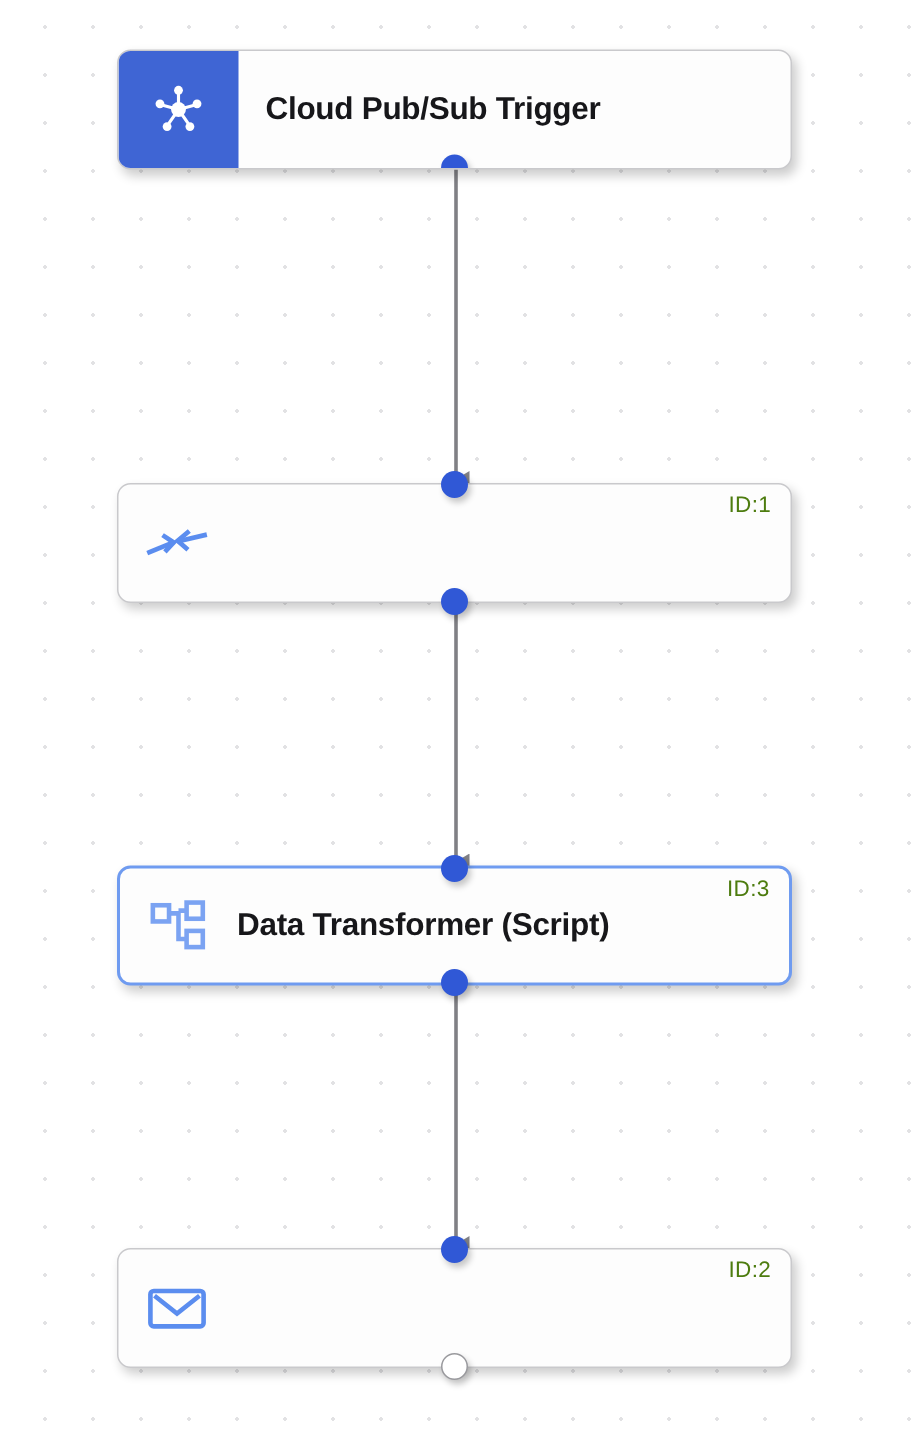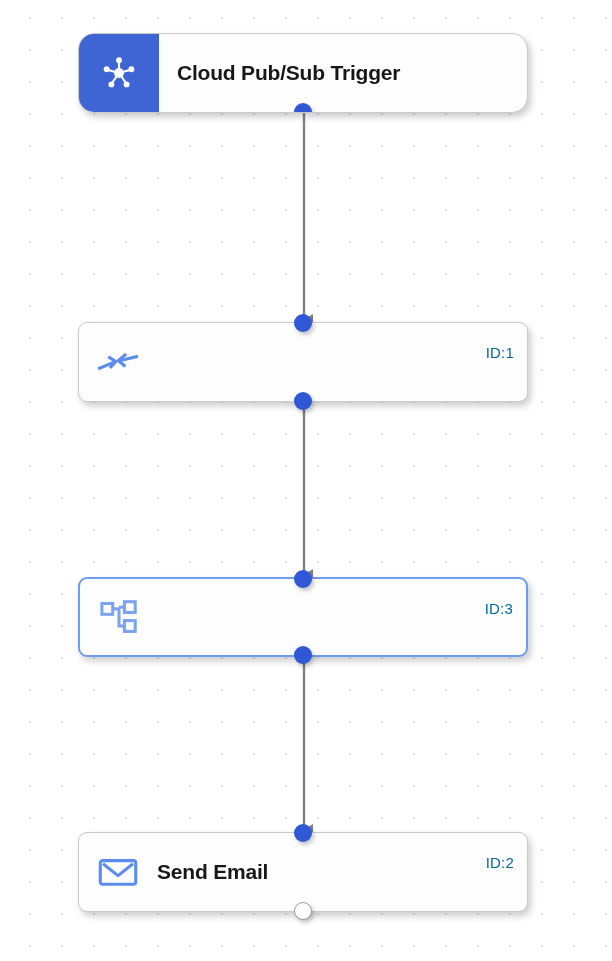--- a/index.html
+++ b/index.html
@@ -47,21 +47,20 @@
     align-items: center;
     overflow: visible;
   }
   .node.selected {
     border: 2px solid #6f9bf0;
   }
 
   
   .node.trigger {
     overflow: hidden;
-    border-radius: 16px;
   }
   .icon-block {
     width: 80px;
     height: 100%;
     background: #3f65d4;
     display: flex;
     align-items: center;
     justify-content: center;
     flex: 0 0 80px;
   }
@@ -81,25 +80,25 @@
     color: #17171a;
     letter-spacing: -0.2px;
     white-space: nowrap;
   }
   .node.trigger .node-label {
     margin-left: 18px;
   }
 
   .node-id {
     position: absolute;
-    top: 21px;
+    top: 5px;
     right: 13px;
     font-size: 15px;
     font-weight: normal;
-    color: #0369a1;
+    color: #4d7c0f;
     letter-spacing: 0.2px;
   }
 
   
   .handle {
     position: absolute;
     width: 18px;
     height: 18px;
     border-radius: 50%;
     left: 50%;
@@ -182,31 +181,31 @@
       <svg width="40" height="36" viewBox="0 0 44 40" aria-hidden="true">
         <g fill="none" stroke="#7ba3f2" stroke-width="3.4">
           <rect x="3" y="5" width="12" height="12"></rect>
           <rect x="28" y="3" width="12" height="12"></rect>
           <rect x="28" y="24" width="12" height="12"></rect>
           <path d="M15,11 L22,11 L22,30 L28,30" stroke-linejoin="miter"></path>
           <path d="M22,9 L28,9"></path>
         </g>
       </svg>
     </div>
+    <span class="node-label">Data Transformer (Script)</span>
     <span class="node-id">ID:3</span>
     <span class="handle filled target"></span>
     <span class="handle filled source"></span>
   </div>
 
   <div class="node" style="left:78px; top:832px;">
     <div class="icon-slot">
       <svg width="40" height="32" viewBox="0 0 44 34" aria-hidden="true">
         <rect x="2.5" y="4.5" width="39" height="26" rx="2.5" fill="none" stroke="#5b8def" stroke-width="3.4"></rect>
         <polyline points="5.5,8 22,21 38.5,8" fill="none" stroke="#5b8def" stroke-width="3.4" stroke-linejoin="miter"></polyline>
       </svg>
     </div>
-    <span class="node-label">Send Email</span>
     <span class="node-id">ID:2</span>
     <span class="handle filled target"></span>
     <span class="handle hollow source"></span>
   </div>
 
 </div>
 
 </body></html>

